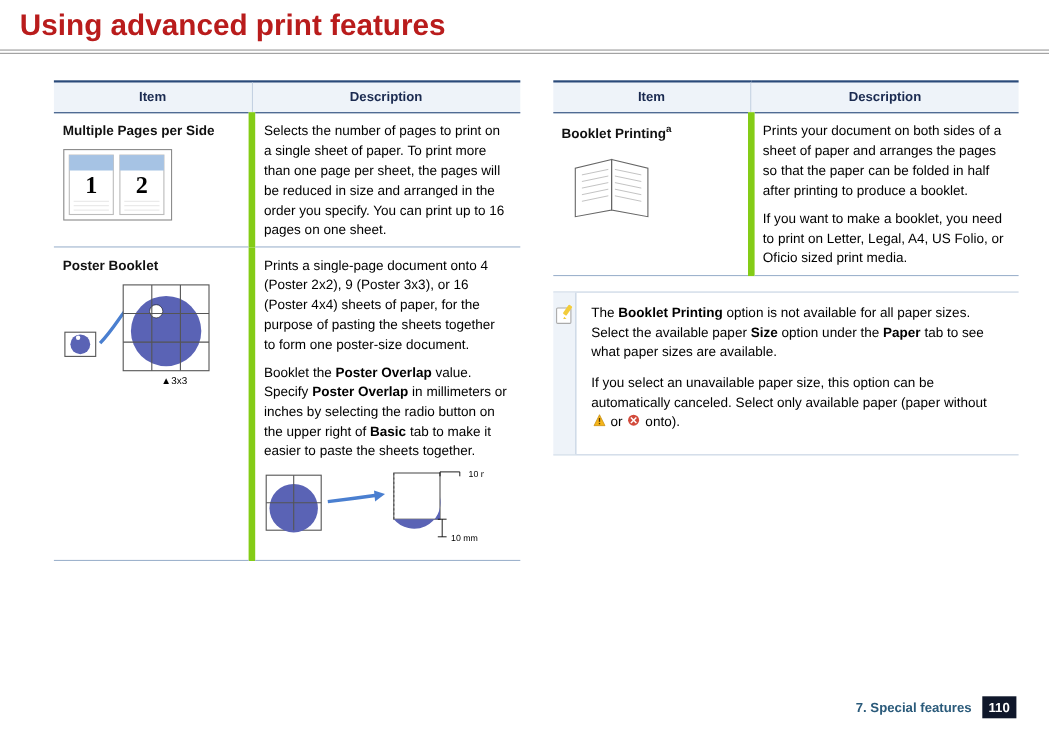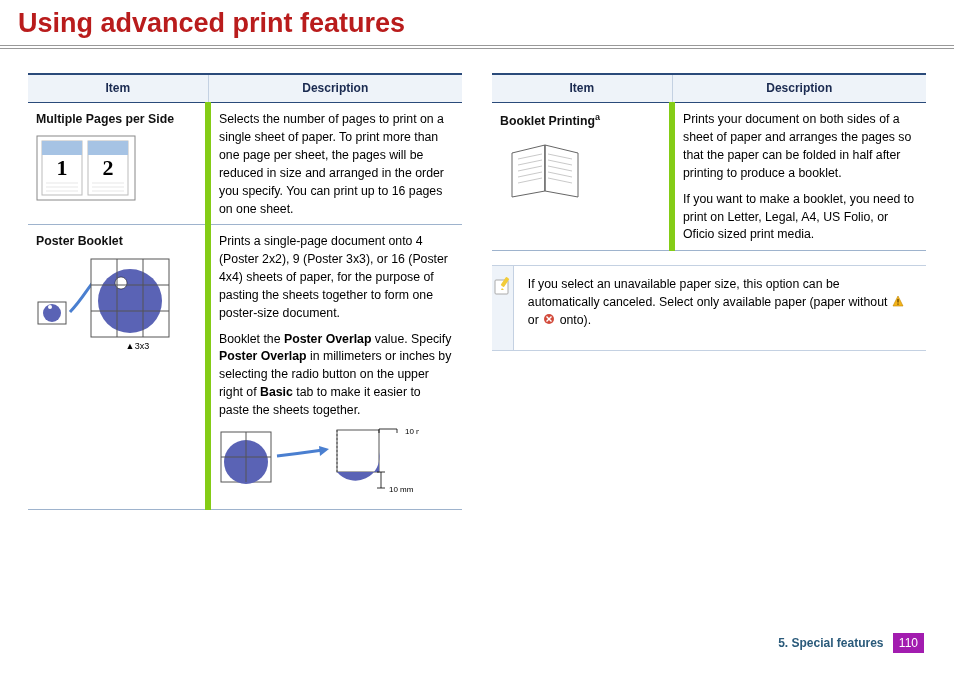--- a/index.html
+++ b/index.html
@@ -16,20 +16,21 @@
     padding: 8px 18px 6px 18px;
     border-bottom: 4px double #999;
     font-size: 27px;
     font-weight: 700;
     color: #b91c1c;
   }
   .columns {
     display: flex;
     gap: 30px;
     padding: 24px 28px 0 28px;
+    margin-left: 21px;
   }
   .col { flex: 1; }
   table.feat {
     width: 100%;
     border-collapse: collapse;
     font-size: 12.3px;
     line-height: 1.45;
   }
   table.feat th {
     background: #eef3f9;
@@ -78,25 +79,25 @@
   .footer {
     position: absolute;
     bottom: 22px;
     right: 30px;
     font-size: 12px;
     font-weight: 700;
     color: #2a5a7a;
   }
   .pageno {
     display:inline-block;
-    background:#a21caf;
+    background:#0f172a;
     color:#fff;
     padding:3px 6px;
     margin-left:6px;
-    font-weight:400;
+    font-weight:700;
   }
   
   .warn-icon, .err-icon {
     display:inline-block;
     width:12px; height:12px;
     vertical-align:-1px;
     margin:0 1px;
   }
   sup.fn { font-size: 9px; }
 </style>
@@ -257,20 +258,23 @@
 
     <div class="notebox">
       <div class="icon-col">
         <svg width="20" height="20" viewBox="0 0 20 20">
           <rect x="3" y="4" width="13" height="14" rx="1" fill="#fff" stroke="#aaa"></rect>
           <rect x="11" y="1" width="4" height="10" rx="1" fill="#f2cc3a" transform="rotate(35 13 6)"></rect>
           <polygon points="10,12 12,14 9,14" fill="#f2cc3a"></polygon>
         </svg>
       </div>
       <div class="note-body">
+        <p>
+          <span>The </span><b>Booklet Printing</b><span> option is not available for all paper sizes. Select the available paper </span><b>Size</b><span> option under the </span><b>Paper</b><span> tab to see what paper sizes are available.</span>
+        </p>
         <p>
           <span>If you select an unavailable paper size, this option can be automatically canceled. Select only available paper (paper without </span>
           <svg class="warn-icon" viewBox="0 0 12 12">
               <polygon points="6,1 11,11 1,11" fill="#f5b51a" stroke="#c08400" stroke-width="0.6"></polygon>
               <rect x="5.4" y="4" width="1.2" height="3.5" fill="#5a3a00"></rect>
               <rect x="5.4" y="8.5" width="1.2" height="1.2" fill="#5a3a00"></rect>
             </svg>
           <span> or </span>
           <svg class="err-icon" viewBox="0 0 12 12">
               <circle cx="6" cy="6" r="5" fill="#d24a3b"></circle>
@@ -278,15 +282,15 @@
               <line x1="8.5" y1="3.5" x2="3.5" y2="8.5" stroke="#fff" stroke-width="1.4"></line>
             </svg>
           <span> onto).</span>
         </p>
       </div>
     </div>
   </div>
 </div>
 
 <div class="footer">
-  <span>5.  Special features</span>
+  <span>7.  Special features</span>
   <span class="pageno">110</span>
 </div>
 
 </body></html>

